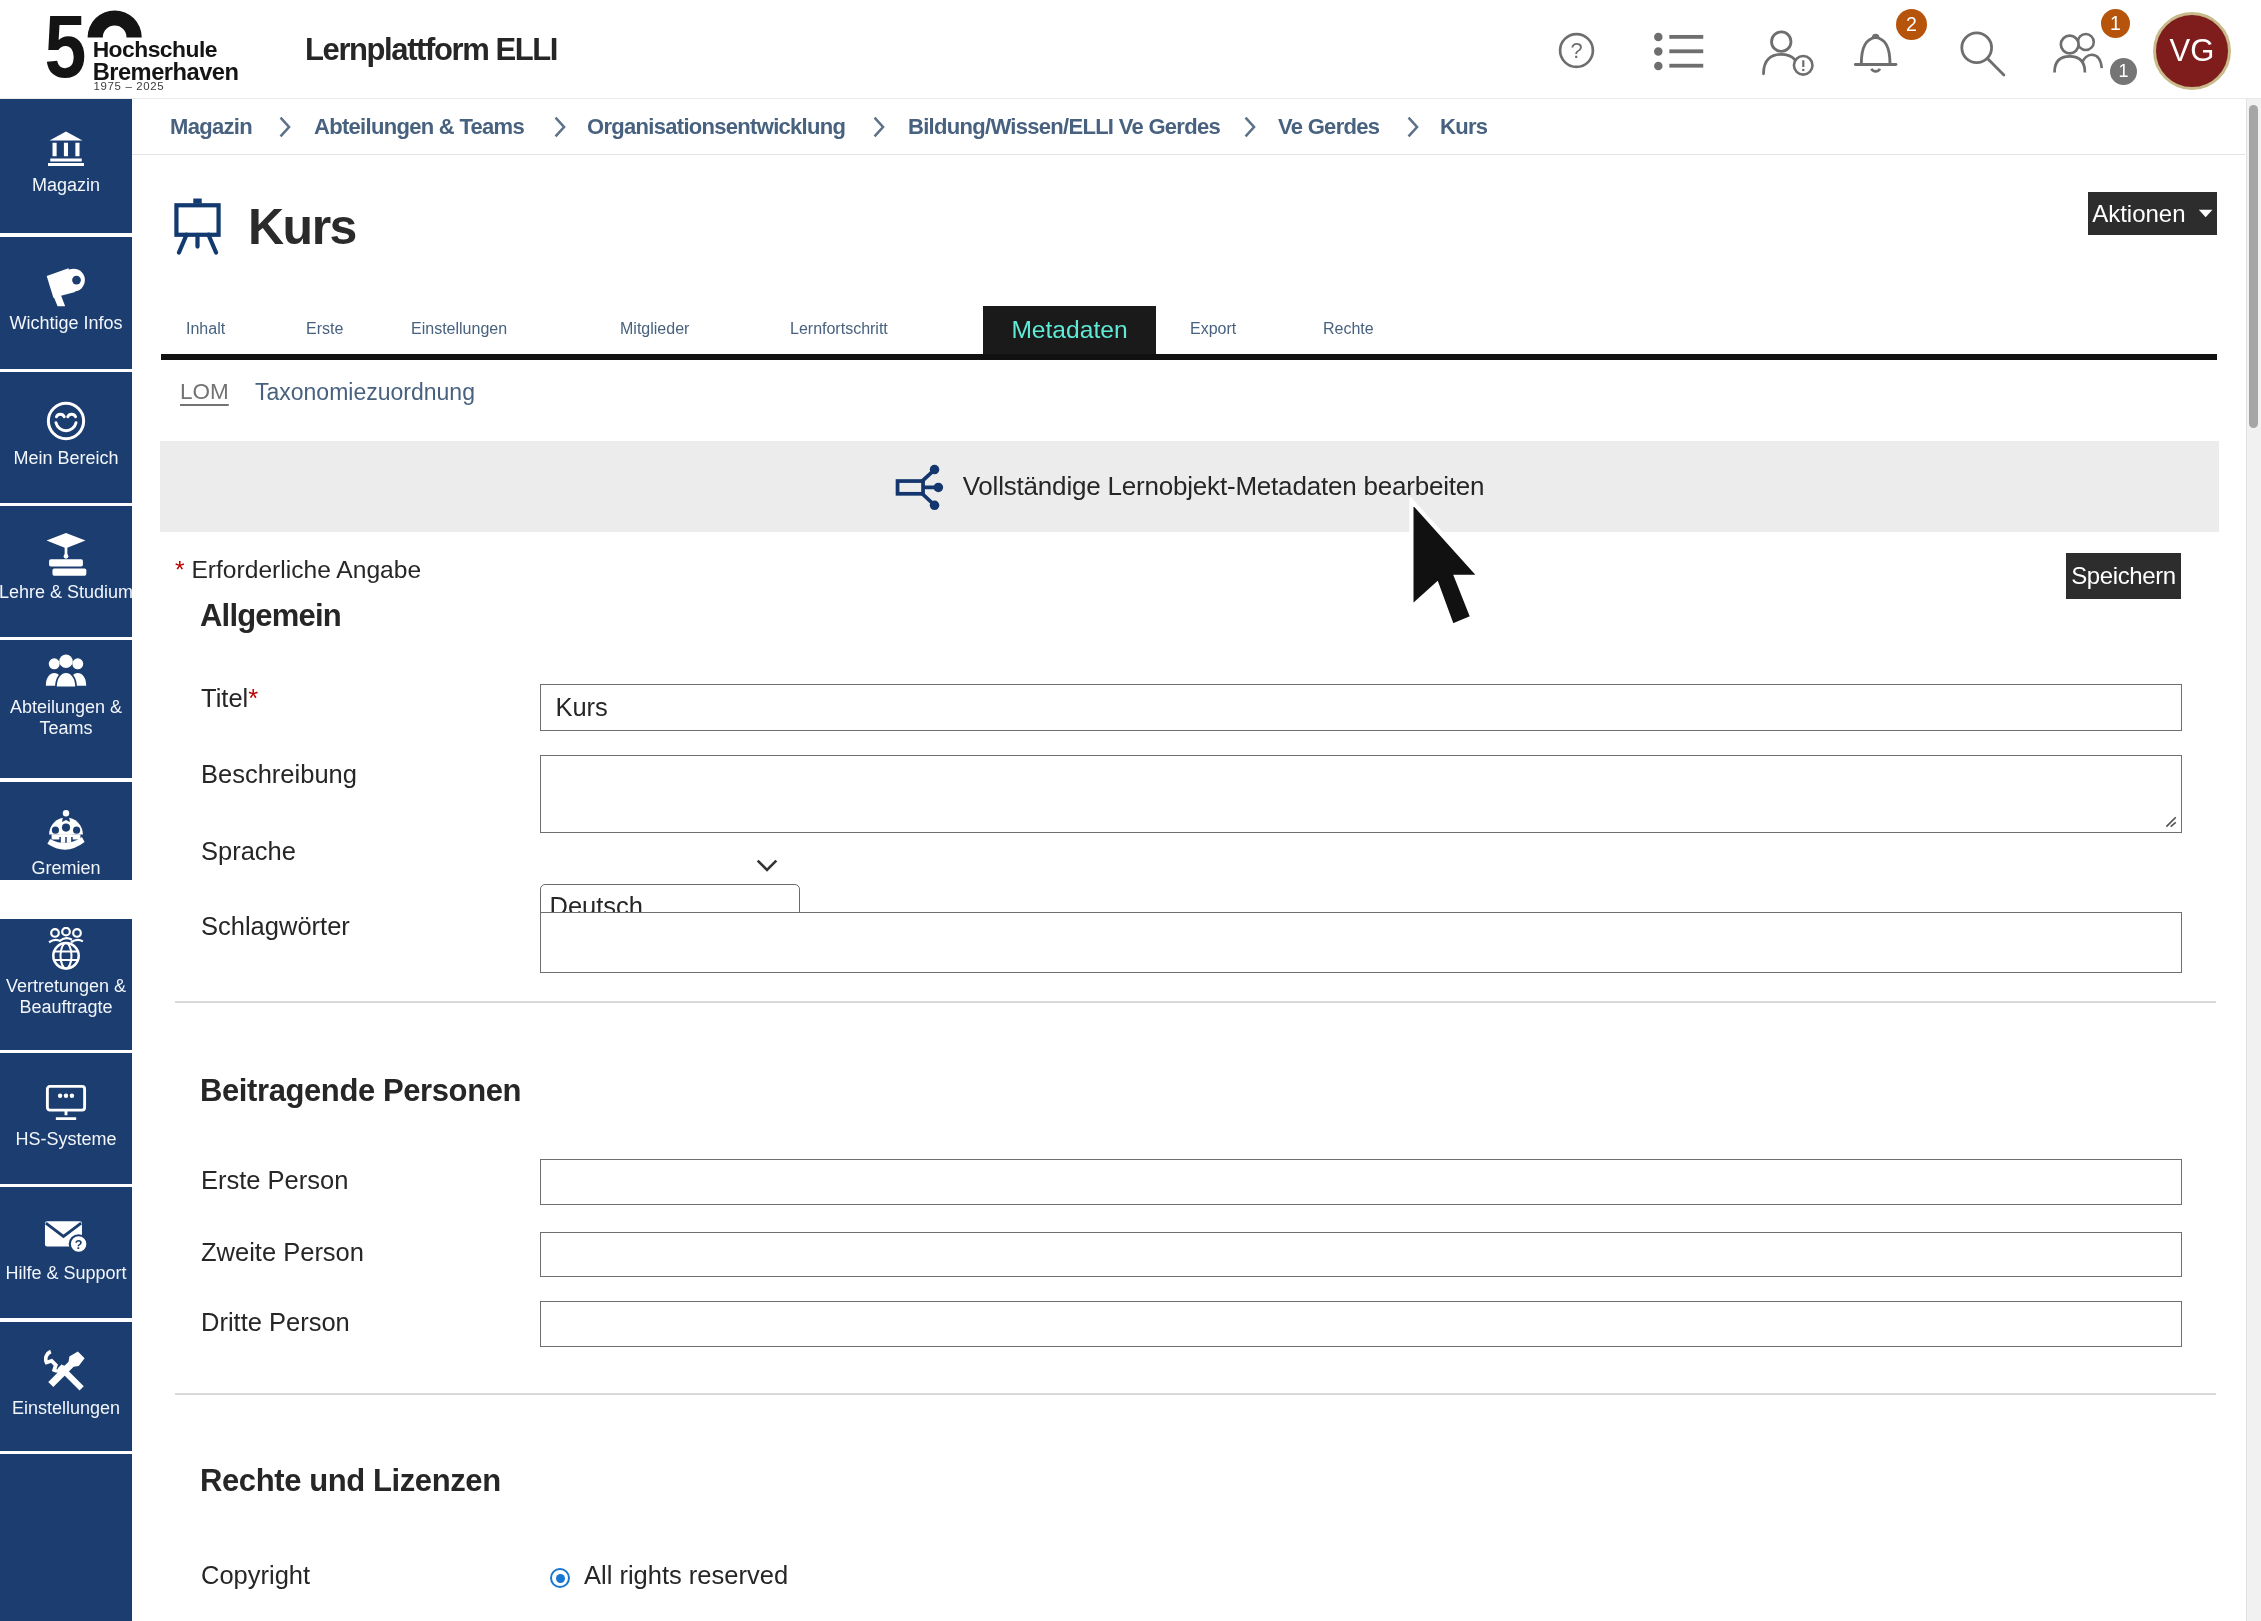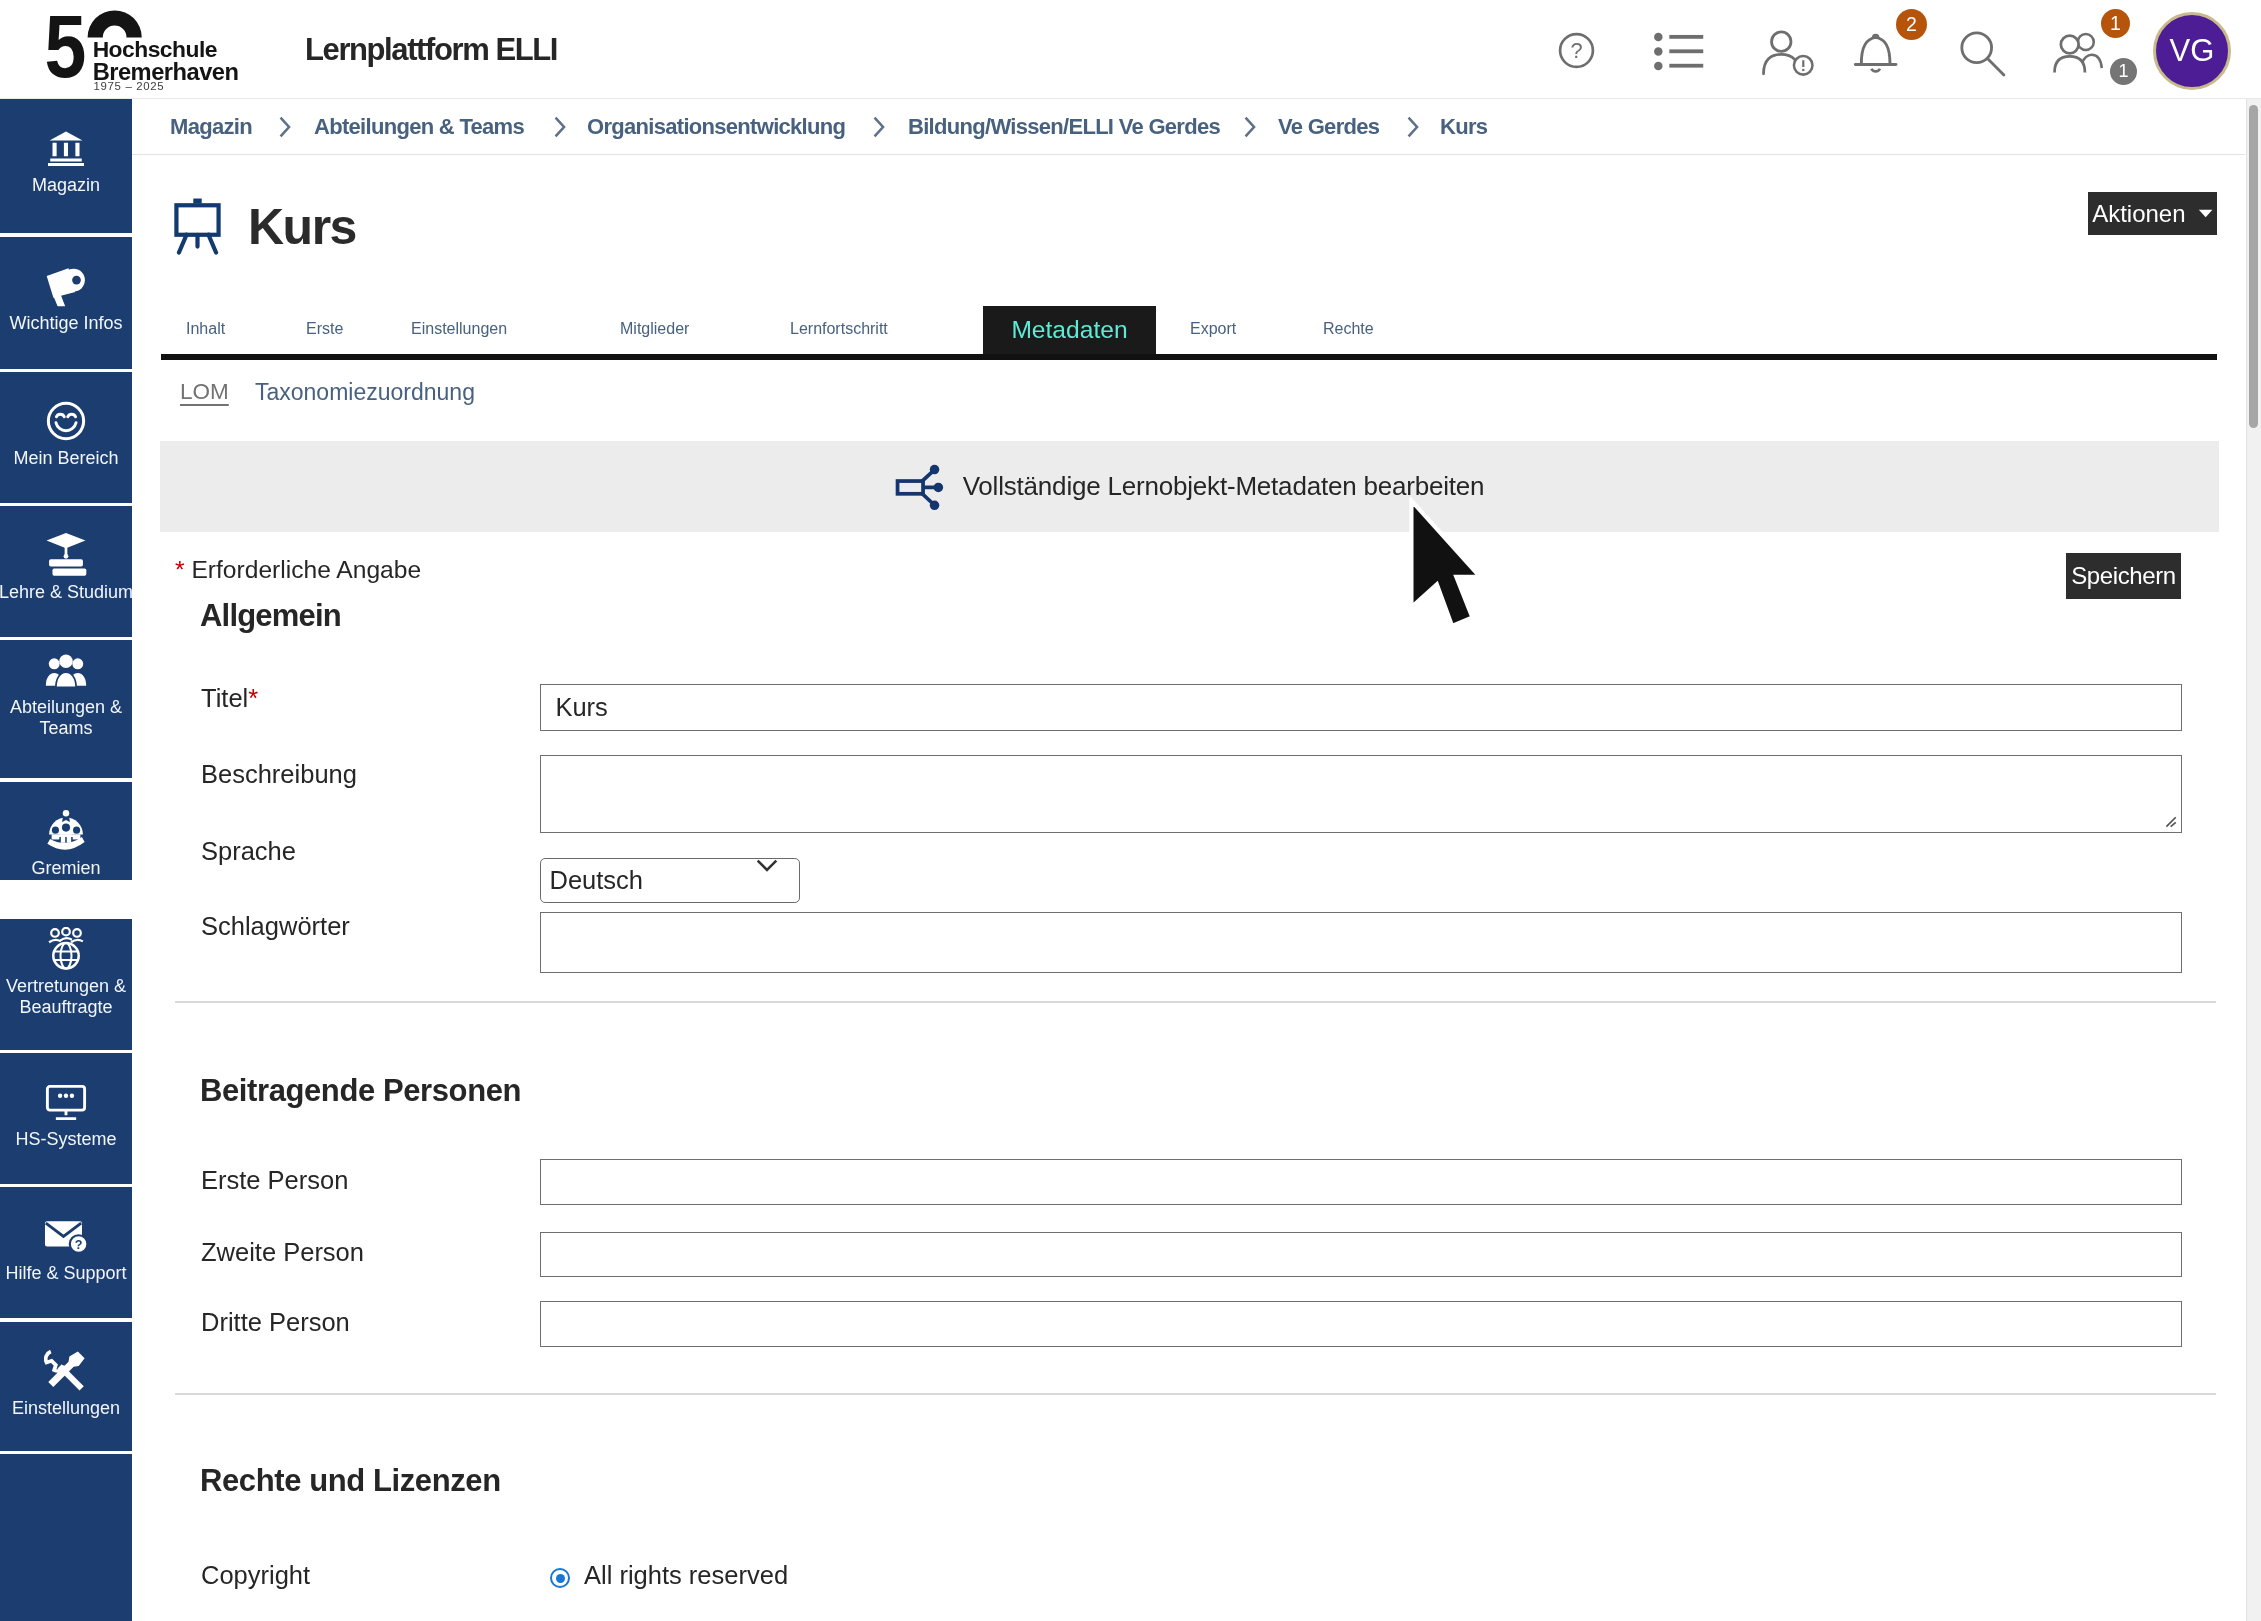--- a/index.html
+++ b/index.html
@@ -62,21 +62,21 @@
  <line x1="36" y1="35" x2="55" y2="54" stroke="#6e6e6e" stroke-width="3.3" stroke-linecap="round"></line>
 </svg>
 <svg class="a" style="left:2052px;top:31px" width="54" height="44" viewBox="0 0 64 52">
  <circle cx="40" cy="13" r="9.5" fill="none" stroke="#6e6e6e" stroke-width="3"></circle>
  <path d="M34,45 C36,30 44,28 47,28 C53,28 58,33 59,44" fill="none" stroke="#6e6e6e" stroke-width="3"></path>
  <circle cx="21" cy="16" r="10.5" fill="#fff" stroke="#6e6e6e" stroke-width="3.2"></circle>
  <path d="M3,49 C3,33 12,30 21,30 C30,30 39,33 39,49" fill="#fff" stroke="#6e6e6e" stroke-width="3.2"></path>
 </svg>
 <div class="a badge" style="left:2101px;top:9.3px;width:29px;height:29px;background:#b5540a">1</div>
 <div class="a badge" style="left:2110px;top:58px;width:27px;height:27px;background:#757575;font-size:18px">1</div>
-<div class="a" style="left:2153px;top:12px;width:78px;height:78px;border-radius:50%;background:#4c1d95;border:3.4px solid #c9ba8c;display:flex;align-items:center;justify-content:center;color:#fff;font-size:31px">VG</div>
+<div class="a" style="left:2153px;top:12px;width:78px;height:78px;border-radius:50%;background:#7f1d1d;border:3.4px solid #c9ba8c;display:flex;align-items:center;justify-content:center;color:#fff;font-size:31px">VG</div>
 
 <div class="a" style="left:0;top:99px;width:132px;height:1522px;background:#fff"></div>
 
 <div class="a nav" style="top:99px;height:134px">
       <div class="ic">
         <svg width="38" height="36" viewBox="0 0 50 48">
           <path d="M25,2 L47,14 L3,14 Z" fill="#fff"></path>
           <rect x="7" y="17" width="5.5" height="18" fill="#fff"></rect>
           <rect x="22.2" y="17" width="5.5" height="18" fill="#fff"></rect>
           <rect x="37.5" y="17" width="5.5" height="18" fill="#fff"></rect>
@@ -267,21 +267,21 @@
 <div class="a lbl" style="left:201px;top:684px">Titel<span style="color:#c00000">*</span></div>
 <div class="a inp" style="left:540px;top:684px;width:1642px;height:47px;display:flex;align-items:center;padding-left:14.4px;font-size:25.5px">Kurs</div>
 
 <div class="a lbl" style="left:201px;top:760px">Beschreibung</div>
 <div class="a inp" style="left:540px;top:755px;width:1642px;height:78px"></div>
 <svg class="a" style="left:2163px;top:813px" width="15.3" height="17" viewBox="0 0 18 20">
       <path d="M4,16 L15,5 M9,16 L15,11" stroke="#555" stroke-width="2"></path>
     </svg>
 
 <div class="a lbl" style="left:201px;top:837px">Sprache</div>
-<div class="a inp" style="left:540px;top:858px;width:260px;height:45px;border-radius:5.1px;display:flex;align-items:center;padding-left:8.5px;font-size:25.5px;border-color:#6a6a6a">Deutsch</div>
+<div class="a inp" style="left:540px;top:884px;width:260px;height:45px;border-radius:5.1px;display:flex;align-items:center;padding-left:8.5px;font-size:25.5px;border-color:#6a6a6a">Deutsch</div>
 <svg class="a" style="left:2163px;top:813px" width="0" height="0"></svg>
 <svg class="a" style="left:755px;top:858px" width="24" height="14.4" viewBox="0 0 28 17">
       <path d="M3,3 L14,14 L25,3" fill="none" stroke="#333" stroke-width="3"></path>
     </svg>
 
 <div class="a lbl" style="left:201px;top:912px">Schlagwörter</div>
 <div class="a inp" style="left:540px;top:912px;width:1642px;height:61px"></div>
 <div class="a hr" style="left:175px;top:1001px;width:2041px"></div>
 
 <div class="a hd" style="left:200px;top:1073px;letter-spacing:-0.4px">Beitragende Personen</div>

